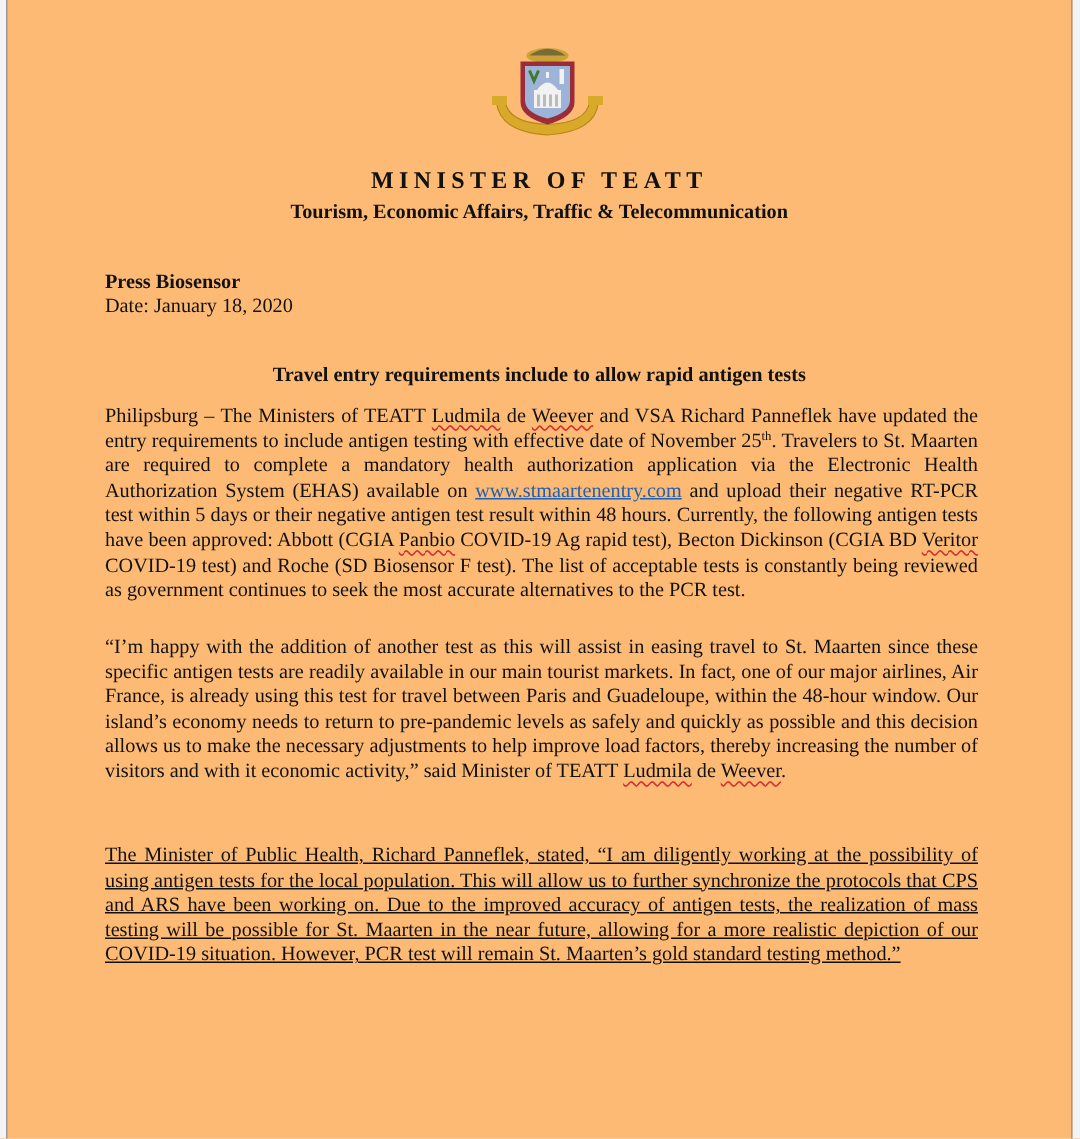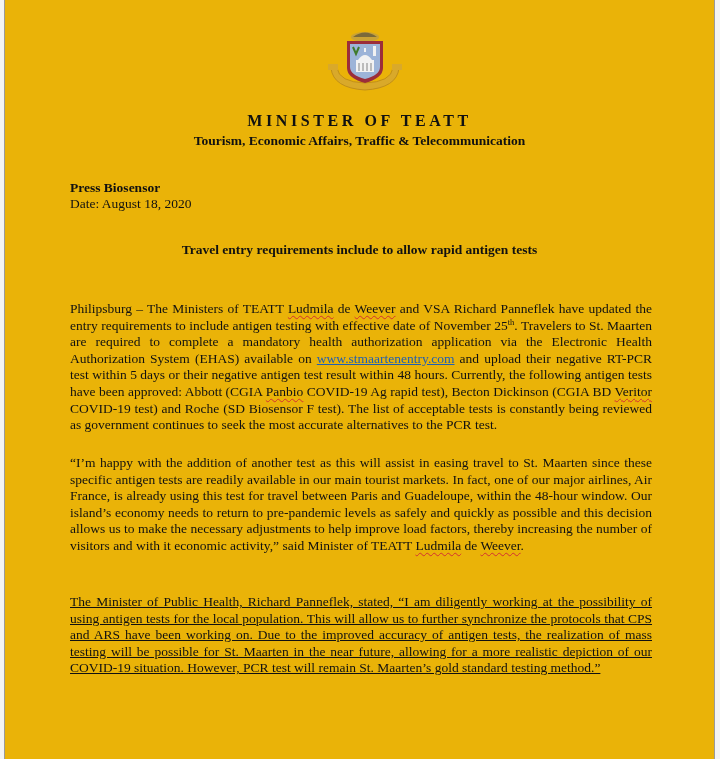--- a/index.html
+++ b/index.html
@@ -5,21 +5,21 @@
     html, body { margin: 0; padding: 0; }
     body {
       width: 720px; height: 759px; overflow: hidden;
       background: #f4f4f4;
       position: relative;
       font-family: "Liberation Serif", "DejaVu Serif", serif;
       color: #111;
     }
     .page {
       position: absolute; left: 4px; top: 0; width: 711px; height: 759px;
-      background: #eab308;
+      background: #fdba74;
       border-left: 1px solid #9a9a9a;
       border-right: 1px solid #9a9a9a;
       box-sizing: border-box;
     }
     .crest { position: absolute; left: 320px; top: 28px; width: 80px; height: 66px; }
     .org-title {
       position: absolute; left: 0; right: 0; top: 112px; text-align: center;
       font-weight: bold; font-size: 16px; letter-spacing: 3.6px;
     }
     .org-sub {
@@ -31,21 +31,21 @@
     }
     .label-date {
       position: absolute; left: 65px; top: 196px; font-size: 13.5px;
     }
     .headline {
       position: absolute; left: 0; right: 0; top: 242px; text-align: center;
       font-weight: bold; font-size: 13.5px;
     }
     .para {
       position: absolute; left: 65px; width: 582px;
-      font-size: 13.5px; line-height: 16.6px; text-align: justify; margin-top: 32px;
+      font-size: 13.5px; line-height: 16.6px; text-align: justify;
     }
     .p1 { top: 269px; }
     .p2 { top: 423px; }
     .p3 { top: 562px; text-decoration: underline; }
     .link { color: #1f5fb4; text-decoration: underline; }
     .squiggle {
       text-decoration: underline wavy #d43030;
       text-decoration-thickness: 1px;
       text-underline-offset: 2px;
     }
@@ -77,21 +77,21 @@
     <rect x="45" y="35" width="2" height="8" fill="#bbb"></rect>
 
     <path d="M28 19 L31 26 L34 19" stroke="#3f7a2a" stroke-width="2" fill="none"></path>
     <rect x="48" y="18" width="3" height="10" fill="#f2f2f2"></rect>
   </svg>
 
   <div class="org-title">MINISTER OF TEATT</div>
   <div class="org-sub">Tourism, Economic Affairs, Traffic &amp; Telecommunication</div>
 
   <div class="label-press">Press Biosensor</div>
-  <div class="label-date">Date: August 18, 2020</div>
+  <div class="label-date">Date: January 18, 2020</div>
 
   <div class="headline">Travel entry requirements include to allow rapid antigen tests</div>
 
   <div class="para p1"><span>Philipsburg – The Ministers of TEATT </span><span class="squiggle">Ludmila</span><span> de </span><span class="squiggle">Weever</span><span> and VSA Richard Panneflek have updated the entry requirements to include antigen testing with effective date of November 25</span><sup>th</sup><span>. Travelers to St. Maarten are required to complete a mandatory health authorization application via the Electronic Health Authorization System (EHAS) available on </span><span class="link">www.stmaartenentry.com</span><span> and upload their negative RT-PCR test within 5 days or their negative antigen test result within 48 hours. Currently, the following antigen tests have been approved: Abbott (CGIA </span><span class="squiggle">Panbio</span><span> COVID-19 Ag rapid test), Becton Dickinson (CGIA BD </span><span class="squiggle">Veritor</span><span> COVID-19 test) and Roche (SD Biosensor F test). The list of acceptable tests is constantly being reviewed as government continues to seek the most accurate alternatives to the PCR test.</span></div>
 
   <div class="para p2"><span>“I’m happy with the addition of another test as this will assist in easing travel to St. Maarten since these specific antigen tests are readily available in our main tourist markets. In fact, one of our major airlines, Air France, is already using this test for travel between Paris and Guadeloupe, within the 48-hour window. Our island’s economy needs to return to pre-pandemic levels as safely and quickly as possible and this decision allows us to make the necessary adjustments to help improve load factors, thereby increasing the number of visitors and with it economic activity,” said Minister of TEATT </span><span class="squiggle">Ludmila</span><span> de </span><span class="squiggle">Weever</span><span>.</span></div>
 
   <div class="para p3">The Minister of Public Health, Richard Panneflek, stated, “I am diligently working at the possibility of using antigen tests for the local population. This will allow us to further synchronize the protocols that CPS and ARS have been working on. Due to the improved accuracy of antigen tests, the realization of mass testing will be possible for St. Maarten in the near future, allowing for a more realistic depiction of our COVID-19 situation. However, PCR test will remain St. Maarten’s gold standard testing method.”</div>
 
 </div>

